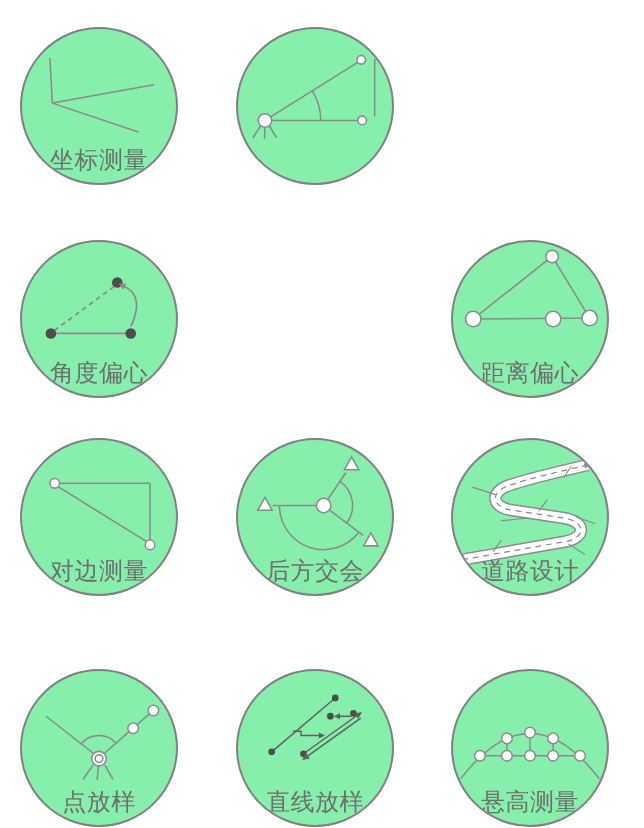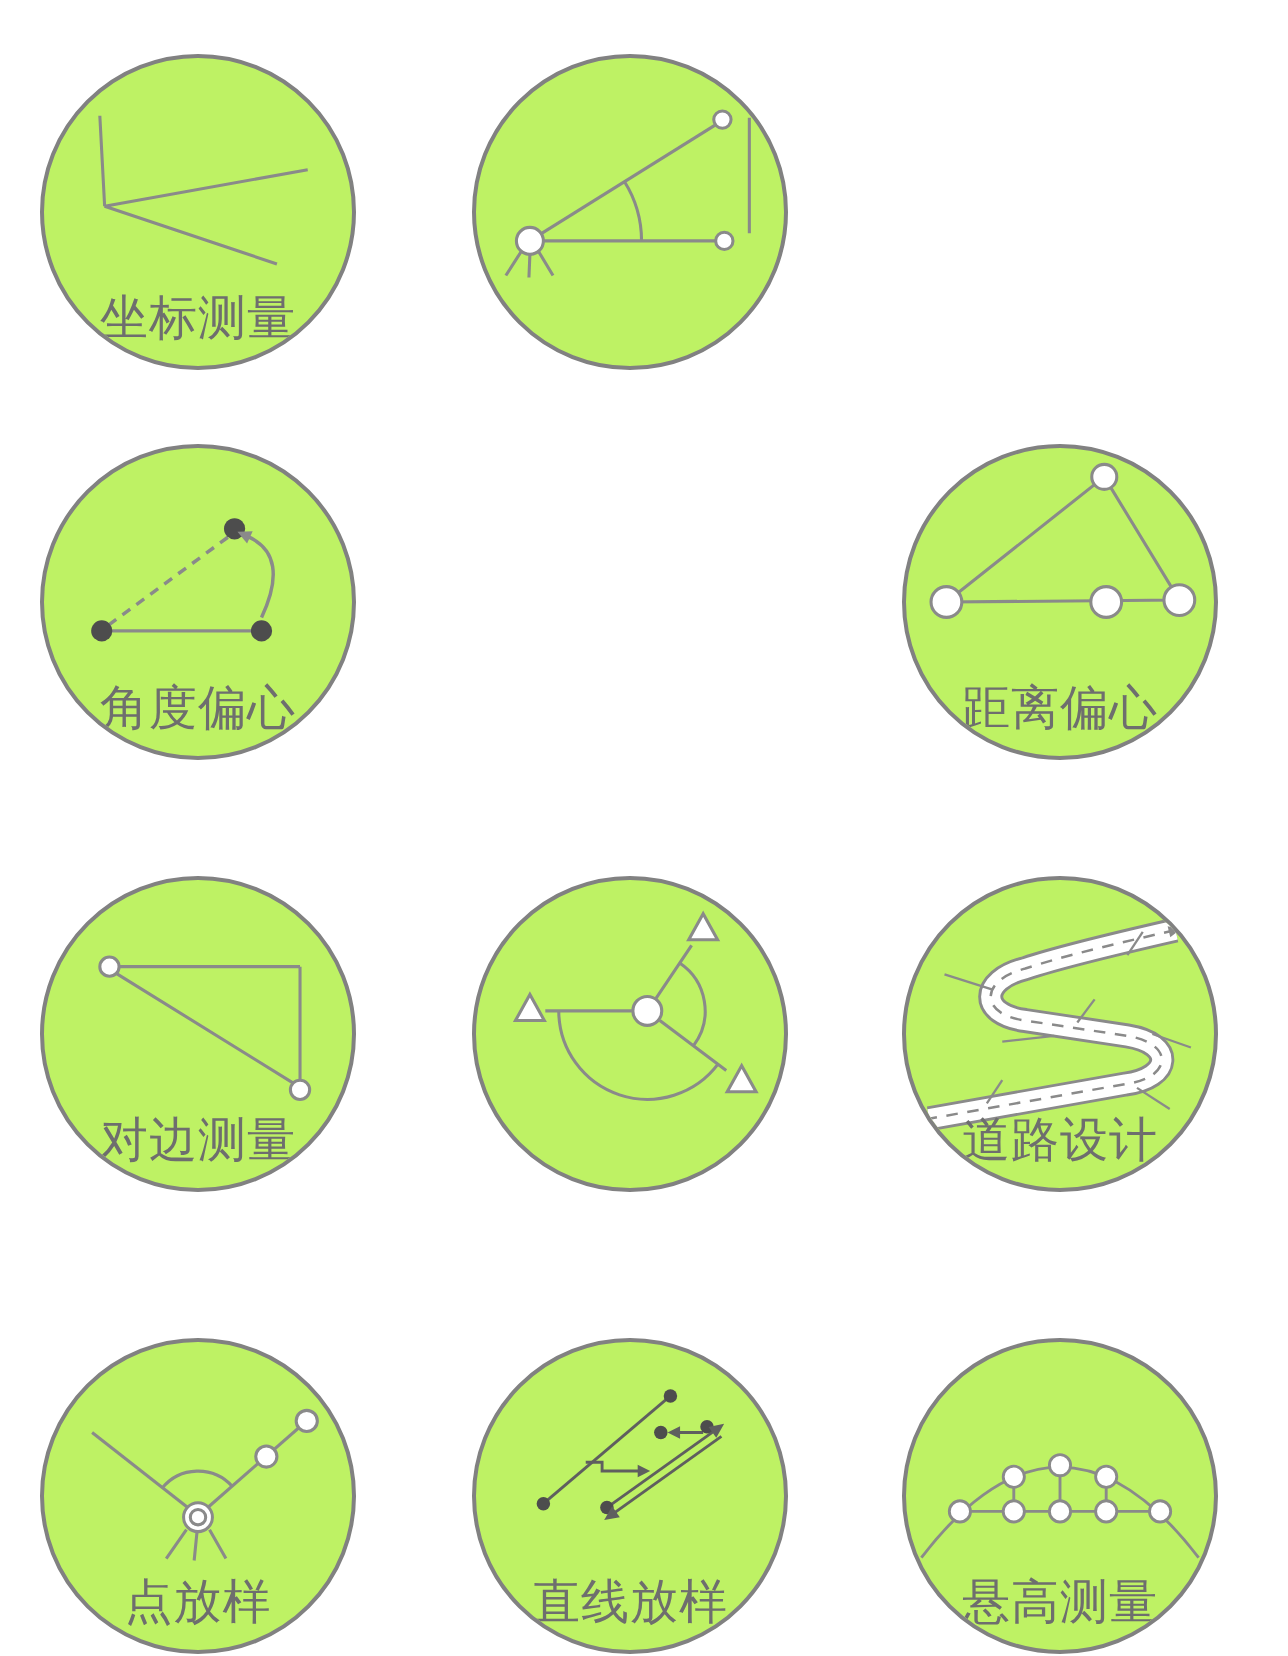--- a/index.html
+++ b/index.html
@@ -3,30 +3,30 @@
 <meta charset="utf-8">
 <style>
   html,body{margin:0;padding:0;}
   body{
     width:644px;height:828px;background:#ffffff;position:relative;overflow:hidden;
     font-family:"Liberation Sans","DejaVu Sans",sans-serif;
   }
   .menu{position:absolute;inset:0;}
   .cell{
     position:absolute;width:158px;height:158px;box-sizing:border-box;
-    border:2px solid #818181;border-radius:50%;background:#bef264;overflow:hidden;
+    border:2px solid #818181;border-radius:50%;background:#86efac;overflow:hidden;
   }
   .cell svg{position:absolute;left:0;top:0;width:100%;height:100%;display:block;}
   .label{
     position:absolute;left:0;right:0;bottom:10px;text-align:center;
     font-size:24px;line-height:1.1;color:#6e6e6e;letter-spacing:.5px;white-space:nowrap;
   }
   
   .c0{left:20px}.c1{left:236px}.c2{left:451px}
-  .r0{top:27px}.r1{top:222px}.r2{top:438px}.r3{top:669px}
+  .r0{top:27px}.r1{top:240px}.r2{top:438px}.r3{top:669px}
 </style>
 </head>
 <body>
 
 <div class="menu">
 
   <div class="cell c0 r0">
     <svg viewBox="0 0 160 160">
       <g fill="none" stroke="#8a8a8a" stroke-width="1.6">
         <path d="M29,30 L31.5,77 M137,58 L31.5,77 L121,107"></path>
@@ -98,20 +98,21 @@
       <g fill="none" stroke="#8a8a8a" stroke-width="1.6">
         <path d="M36,68 L81,68 M93.5,61.5 L112,34 M95.5,73 L130,99"></path>
         <path d="M105.8,43.1 A30,30 0 0 1 113.1,85.9"></path>
         <path d="M43,68 A46,46 0 0 0 125.9,95.4"></path>
         <circle cx="89" cy="68" r="7.5" fill="#fff"></circle>
         <polygon points="28,59.5 20.5,73 35.5,73" fill="#fff"></polygon>
         <polygon points="118,17.5 110.5,31 125.5,31" fill="#fff"></polygon>
         <polygon points="138,96.5 130.5,110 145.5,110" fill="#fff"></polygon>
       </g>
     </svg>
+    <div class="label">后方交会</div>
   </div>
 
   <div class="cell c2 r2">
     <svg viewBox="0 0 160 160">
       <path d="M140,26 C105,34 80,40 62,46 C38,52 38,70 62,73 L115,81 C140,85 138,103 114,106 L12,124" fill="none" stroke="#8a8a8a" stroke-width="13"></path>
       <path d="M140,26 C105,34 80,40 62,46 C38,52 38,70 62,73 L115,81 C140,85 138,103 114,106 L12,124" fill="none" stroke="#ffffff" stroke-width="10"></path>
       <path d="M140,26 C105,34 80,40 62,46 C38,52 38,70 62,73 L115,81 C140,85 138,103 114,106 L12,124" fill="none" stroke="#8a8a8a" stroke-width="1.3" stroke-dasharray="6,5"></path>
       <g fill="none" stroke="#8a8a8a" stroke-width="1.2">
         <path d="M115,39 L123,27"></path>
         <path d="M20,49 L45,57"></path>

